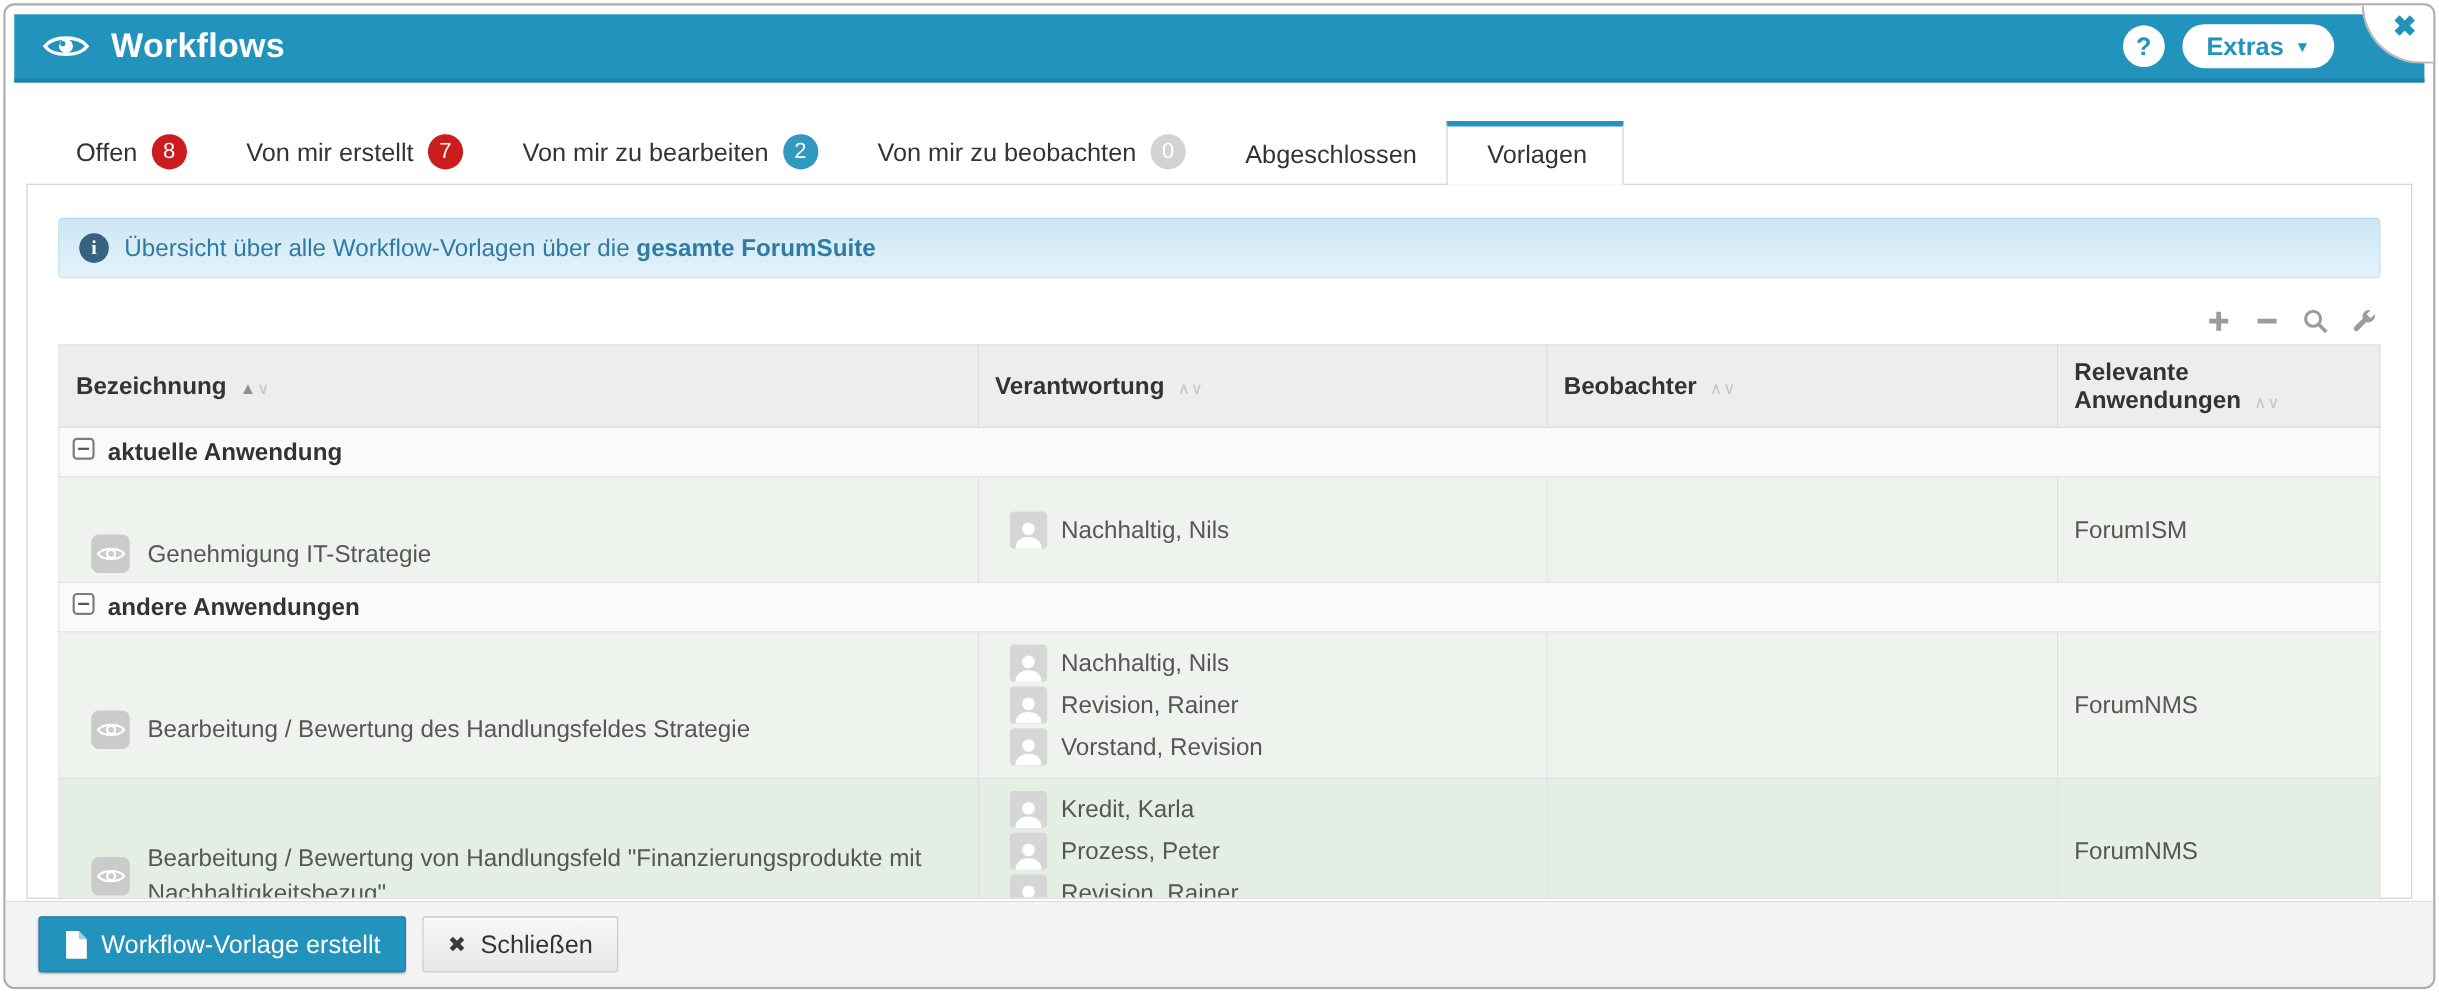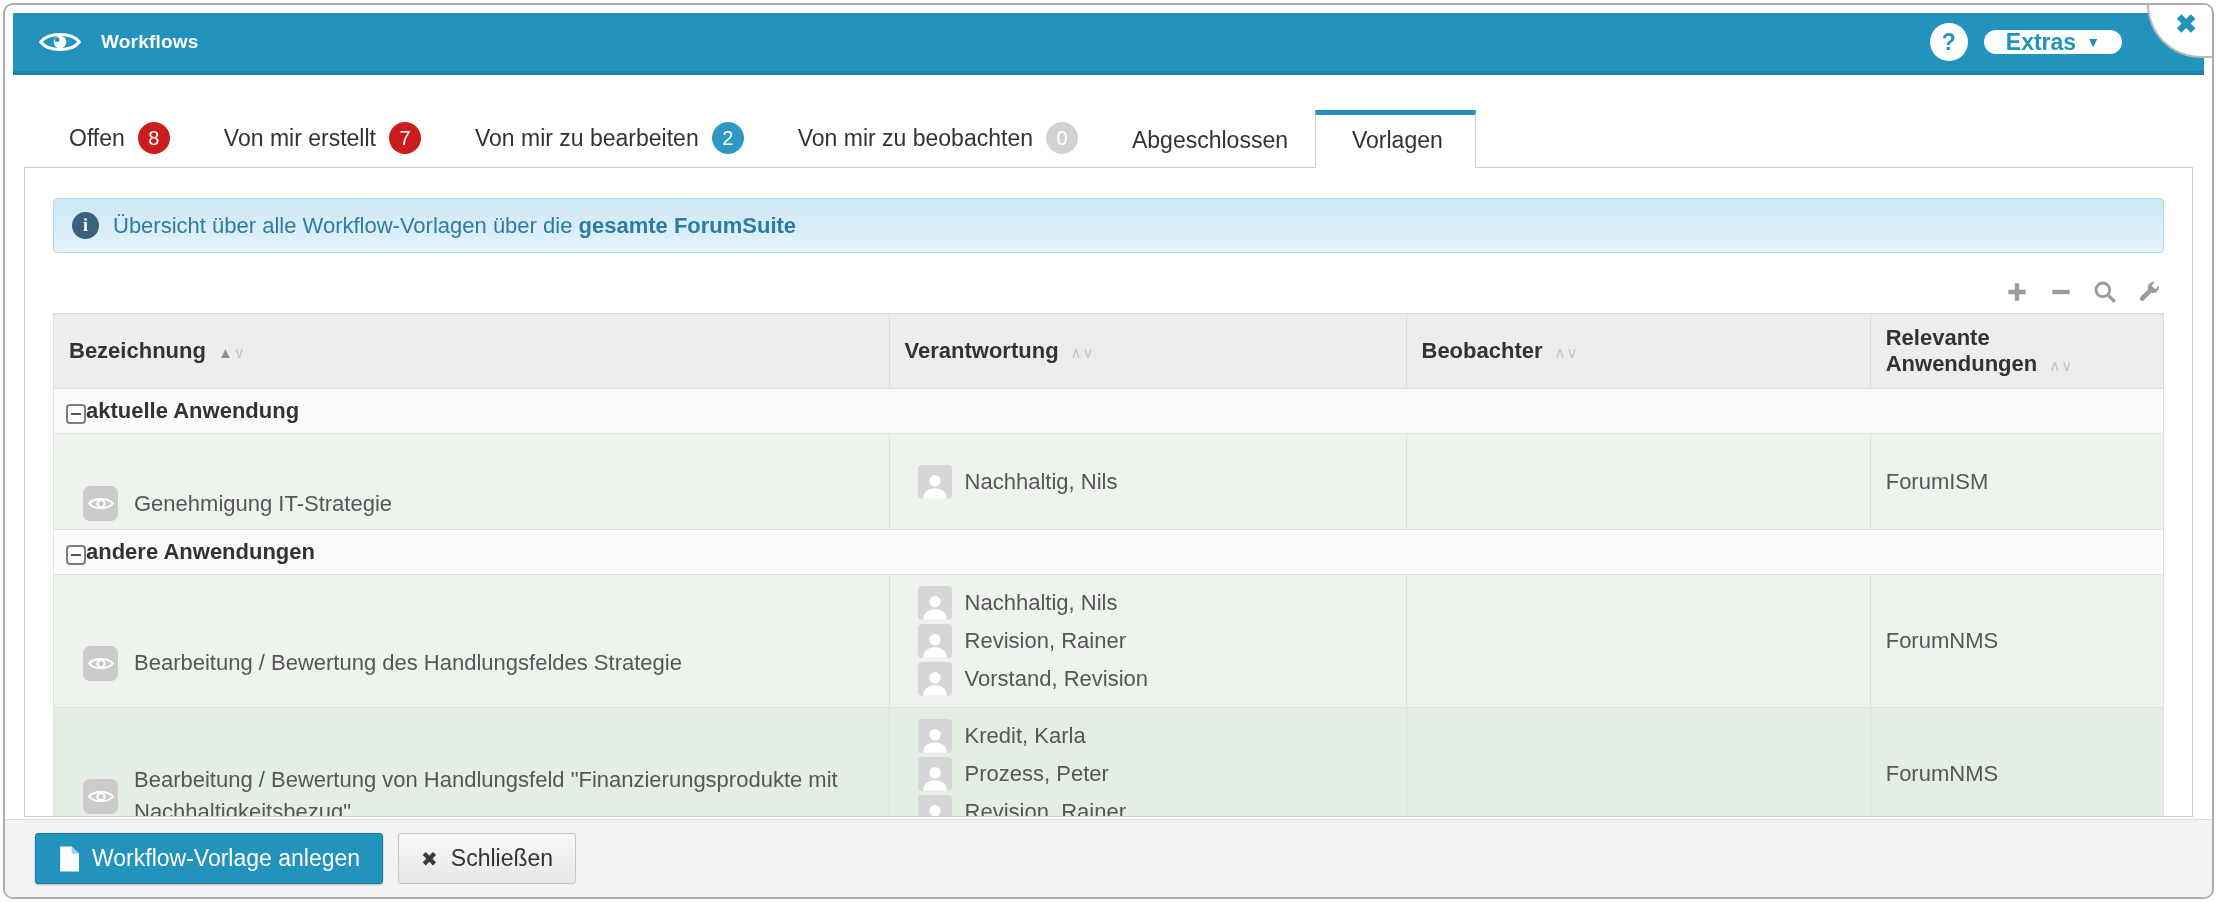--- a/index.html
+++ b/index.html
@@ -6,25 +6,25 @@
   html,body { width:2217px; height:902px; background:#fff; font-family:"Liberation Sans", sans-serif; }
   .window{
     position:absolute; inset:3px; border:2px solid #adadad; border-radius:10px;
     background:#fff; overflow:hidden; display:flex; flex-direction:column;
   }
   
   .titlebar{
     flex:none; margin:8px 8px 0 8px; height:62px; background:var(--accent);
     border-bottom:4px solid #1d81a8; display:flex; align-items:center; padding:0 26px;
   }
-  .titlebar .title{ color:#fff; font-size:19px; font-weight:bold; letter-spacing:0.2px; margin-left:20px; }
+  .titlebar .title{ color:#fff; font-size:31px; font-weight:bold; letter-spacing:0.2px; margin-left:20px; }
   .titlebar-right{ margin-left:auto; display:flex; align-items:center; gap:16px; padding-right:56px; }
   .help-btn{ width:38px; height:38px; border-radius:50%; background:#fff; color:var(--accent);
     font-weight:bold; font-size:23px; display:flex; align-items:center; justify-content:center; cursor:pointer; }
-  .extras-btn{ height:24px; border-radius:20px; background:#fff; color:var(--accent); font-weight:bold;
+  .extras-btn{ height:40px; border-radius:20px; background:#fff; color:var(--accent); font-weight:bold;
     font-size:23px; padding:0 22px; display:flex; align-items:center; gap:10px; cursor:pointer; }
   .extras-btn .caret{ font-size:14px; }
   .close-notch{
     position:absolute; top:-1px; right:-1px; width:66px; height:54px; background:#fff; z-index:6;
     border-bottom-left-radius:60px; border-left:2px solid #b9b9b9; border-bottom:2px solid #b9b9b9;
   }
   .close-notch .x{ position:absolute; top:5px; right:16px; color:var(--accent); font-size:26px; font-weight:bold; cursor:pointer; }
   
   .tabbar{ flex:none; display:flex; align-items:flex-end; margin:34px 19px 0 19px; padding-left:18px; position:relative; z-index:2; }
   .tab{ display:flex; align-items:center; padding:13px 27px; font-size:23px; color:#333; cursor:pointer; }
@@ -47,21 +47,21 @@
   
   table{ width:100%; border-collapse:collapse; table-layout:fixed; font-size:22px; color:#565656; }
   col.c0{ width:39.6%; } col.c1{ width:24.5%; } col.c2{ width:22.0%; } col.c3{ width:13.9%; }
   th{ background:#ededed; text-align:left; font-weight:bold; color:#333; padding:11px 15px;
       border:1px solid #dcdcdc; font-size:22px; cursor:pointer; }
   .sort{ margin-left:12px; font-size:15px; letter-spacing:1px; color:#c4c4c4; font-weight:normal; }
   .sort .on{ color:#8f8f8f; }
   td{ border:1px solid #e0e0e0; padding:8px 15px; vertical-align:middle; background:var(--row); }
   tr.group td{ background:#fafafa; color:#333; font-weight:bold; padding:9px 12px; }
   tr.alt td{ background:var(--row-alt); }
-  .group-flex{ display:flex; align-items:flex-end; }
+  .group-flex{ display:flex; align-items:flex-start; gap:12px; }
   .minus-box{ width:20px; height:20px; border:2px solid #7d7d7d; border-radius:4px; background:#fff; position:relative; flex:none; }
   .minus-box::before{ content:""; position:absolute; left:3px; right:3px; top:50%; height:2px; margin-top:-1px; background:#555; }
   .title-flex{ display:flex; align-items:center; gap:16px; padding-left:14px;margin-top:44px; }
   .eye-badge{ width:35px; height:35px; border-radius:7px; background:#cbcbcb; flex:none;
     display:flex; align-items:center; justify-content:center; cursor:pointer; }
   .row-title{ line-height:1.45; }
   .person{ display:flex; align-items:center; gap:13px; height:36px; margin:2px 0;padding-left:13px; }
   .avatar{ width:34px; height:34px; border-radius:4px; background:#d6d6d6; flex:none;
     display:flex; align-items:flex-end; justify-content:center; overflow:hidden; }
   
@@ -316,21 +316,21 @@
   </div>
 
   <div class="footer">
     <div class="btn btn-primary">
       <span style="display:flex;">
         <svg width="21" height="26" viewBox="0 0 20 24">
             <path d="M2 0 h11 l7 7 v17 h-18 z" fill="#fff"></path>
             <path d="M13 0 l7 7 h-7 z" fill="#9fd3e8"></path>
           </svg>
       </span>
-      <span>Workflow-Vorlage anlegen</span>
+      <span>Workflow-Vorlage erstellt</span>
     </div>
     <div class="btn btn-secondary">
       <span class="x">✖</span>
       <span>Schließen</span>
     </div>
   </div>
 
 </div>
 
 </body></html>

